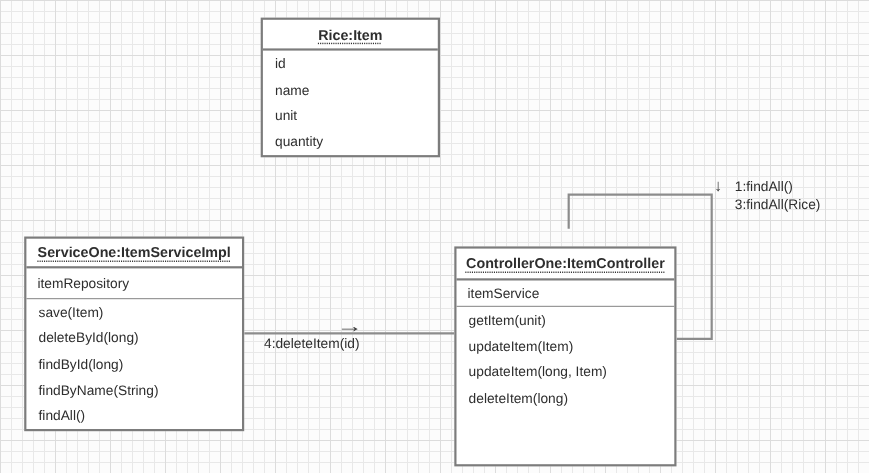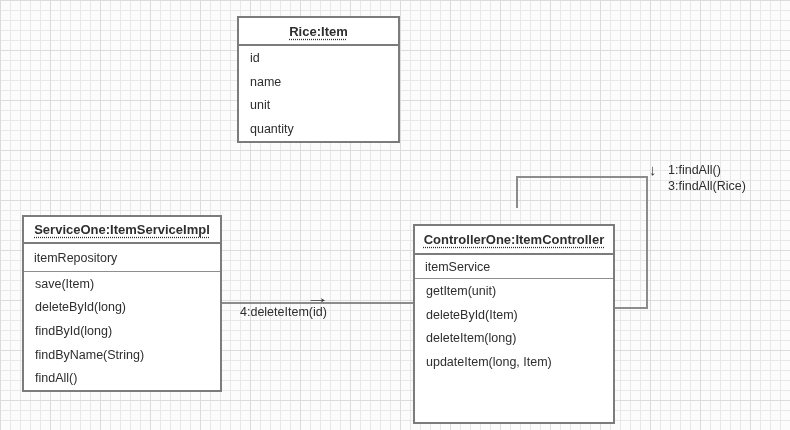--- a/index.html
+++ b/index.html
@@ -138,23 +138,23 @@
       <div class="member-row">unit</div>
       <div class="member-row">quantity</div>
     </div>
   </div>
 
   <div class="uml-box box-controller">
     <div class="uml-title">ControllerOne:ItemController</div>
     <div class="attr-row">itemService</div>
     <div>
       <div class="member-row">getItem(unit)</div>
-      <div class="member-row">deleteById(Item)</div>
+      <div class="member-row">updateItem(Item)</div>
+      <div class="member-row">updateItem(long, Item)</div>
       <div class="member-row">deleteItem(long)</div>
-      <div class="member-row">updateItem(long, Item)</div>
     </div>
   </div>
 
   <div class="msg-labels labels-mid">
     <div>4:deleteItem(id)</div>
   </div>
   <div class="flow-arrow arrow-right">→</div>
 
   <div class="msg-labels labels-loop">
     <div>1:findAll()</div>

